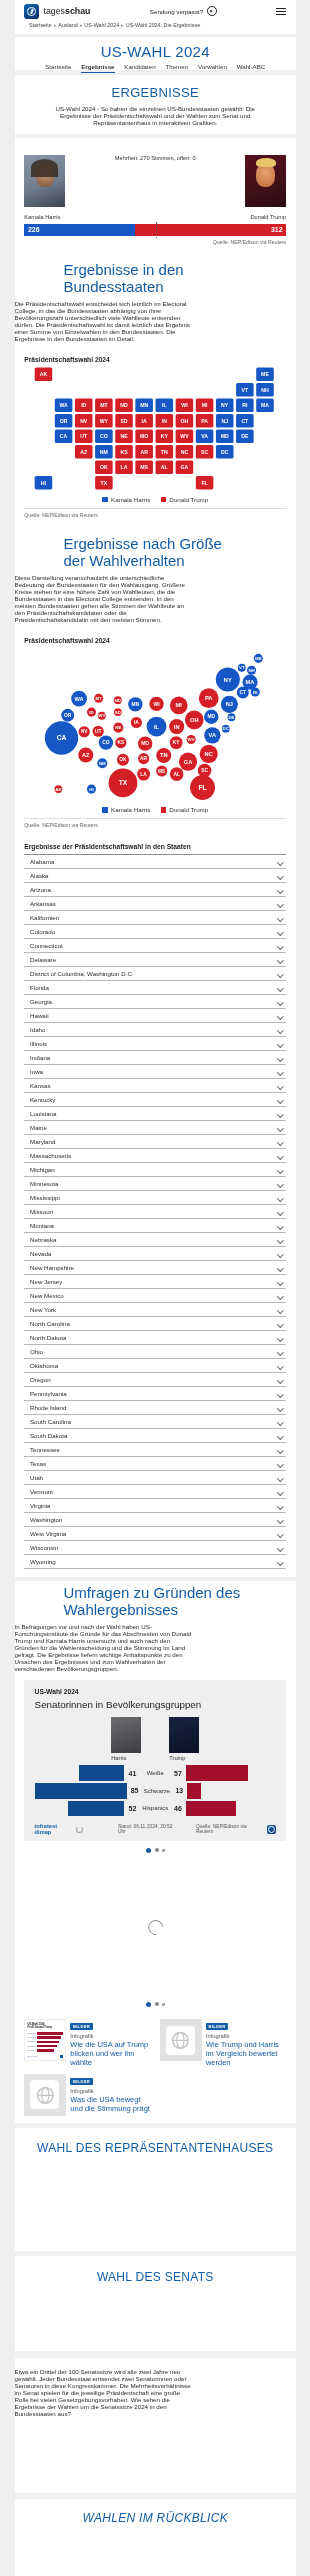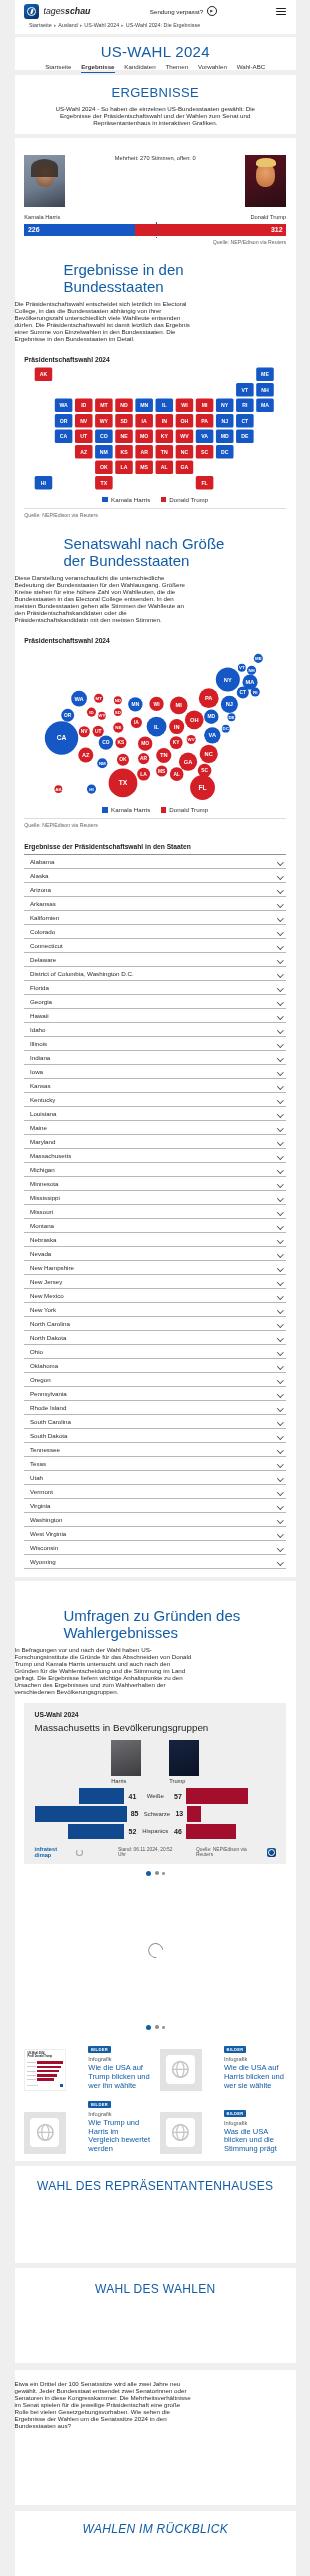--- a/index.html
+++ b/index.html
@@ -3,21 +3,21 @@
 <meta charset="utf-8">
 <style>
   html,body{margin:0;padding:0;}
   body{width:310px;background:#efefef;font-family:"Liberation Sans",sans-serif;color:#1d1d1d;}
   .card{margin:0 14px 4.1px 14.5px;background:#fff;box-sizing:border-box;}
   
   .topbar{display:flex;align-items:center;padding:4.1px 9.8px 1px 9.8px;}
   .ts-logo{width:14.5px;height:14.5px;border-radius:3.1px;background:linear-gradient(145deg,#1266b4,#092f66);display:flex;align-items:center;justify-content:center;flex:0 0 auto;}
   .ts-logo .ring{width:8.8px;height:8.8px;border:1.3px solid #fff;border-radius:50%;box-sizing:border-box;position:relative;}
   .ts-logo .ring:after{content:"";position:absolute;left:2.6px;top:1px;width:1.6px;height:4.7px;background:#fff;transform:rotate(18deg);}
-  .ts-word{font-size:8.8px;margin-left:4.7px;color:#1d1d1d;font-style:italic;}
+  .ts-word{font-size:8.8px;margin-left:4.7px;color:#1d1d1d;}
   .ts-word b{font-weight:700;}
   .watch{flex:1;text-align:center;font-size:6.2px;color:#1d1d1d;display:flex;align-items:center;justify-content:center;gap:3.6px;}
   .play{width:7.8px;height:7.8px;border:0.8px solid #1d1d1d;border-radius:50%;display:inline-flex;align-items:center;justify-content:center;font-size:3.6px;color:#1d1d1d;}
   .burger{width:10.3px;height:6.7px;display:flex;flex-direction:column;justify-content:space-between;cursor:pointer;}
   .burger span{height:1px;background:#1d1d1d;border-radius:0.5px;}
   .crumbs{padding:2.6px 9.8px 4.1px 14.5px;font-size:5.4px;color:#444;}
   .crumbs .sep{color:#888;margin:0 2.1px;font-size:4.7px;}
   
   .hero{padding:5.2px 0 0 0;height:33px;}
   .hero h1{margin:0;text-align:center;color:#135da6;font-size:15px;font-weight:400;letter-spacing:0.3px;}
@@ -79,21 +79,21 @@
   .ard-sq{width:9.3px;height:9.3px;border-radius:2.1px;background:linear-gradient(145deg,#1266b4,#092f66);margin-left:auto;display:flex;align-items:center;justify-content:center;}
   .ard-sq i{width:5.2px;height:5.2px;border:0.8px solid #fff;border-radius:50%;display:block;}
   .dots{display:flex;align-items:center;gap:3.6px;justify-content:center;margin-top:6.2px;}
   .dots .d1{width:5.2px;height:5.2px;border-radius:50%;background:#135da6;}
   .dots .d2{width:4.1px;height:4.1px;border-radius:50%;background:#8a8a8a;}
   .dots .d3{width:2.6px;height:2.6px;border-radius:50%;background:#9a9a9a;}
   .spin-wrap{height:149px;display:flex;align-items:center;justify-content:center;}
   .spinner{width:13.4px;height:13.4px;border:1.6px solid #8f8f8f;border-right-color:transparent;border-radius:50%;transform:rotate(40deg);}
   
   .tgrid{display:grid;grid-template-columns:1fr 1fr;gap:6.7px 9.3px;margin:12.4px 9.8px 0 9.8px;padding-bottom:7.2px;}
-  .teaser{display:flex;gap:22px;cursor:pointer;align-items:flex-end;}
+  .teaser{display:flex;gap:4px;cursor:pointer;}
   .thumb{width:42px;height:42px;flex:0 0 auto;background:#e2e2e2;position:relative;}
   .thumb.chart{background:#fff;border:0.5px solid #eee;padding:2.6px 2.1px;box-sizing:border-box;}
   .mini-t{font-size:2.6px;font-weight:700;color:#222;line-height:3.1px;}
   .mini-bars{margin-top:3.1px;}
   .mini-row{display:flex;align-items:center;gap:1px;margin-top:1.6px;}
   .mini-row .ml{width:8.3px;height:1px;background:#cfcfcf;}
   .mini-row .mb{height:2.6px;background:#a40e2d;}
   .mini-foot{position:absolute;bottom:2.1px;left:2.1px;right:2.1px;display:flex;justify-content:space-between;align-items:center;}
   .mini-foot .fl{width:10.3px;height:1px;background:#cfd6ea;}
   .mini-foot .fb{width:3.1px;height:3.1px;background:#135da6;}
@@ -382,21 +382,21 @@
         <text x="154" y="110" text-anchor="middle" fill="#fff" font-size="10" font-weight="bold">WY</text>
       </g>
     </svg>
   <div class="legend">
     <span><span class="sw" id="sw1" style="background: rgb(21, 87, 196);"></span><span>Kamala Harris</span></span>
     <span><span class="sw" id="sw2" style="background: rgb(213, 31, 38);"></span><span>Donald Trump</span></span>
   </div>
   <hr class="th">
     <div class="src-l">Quelle: NEP/Edison via Reuters</div>
 
-  <h3 class="h-sub indent" style="margin-top:17.6px;">Senatswahl nach Größe der Bundesstaaten</h3>
+  <h3 class="h-sub indent" style="margin-top:17.6px;">Ergebnisse nach Größe der Wahlverhalten</h3>
   <p class="body indent">Diese Darstellung veranschaulicht die unterschiedliche Bedeutung der Bundesstaaten für den Wahlausgang. Größere Kreise stehen für eine höhere Zahl von Wahlleuten, die die Bundesstaaten in das Electoral College entsenden. In den meisten Bundesstaaten gehen alle Stimmen der Wahlleute an den Präsidentschaftskandidaten oder die Präsidentschaftskandidatin mit den meisten Stimmen.</p>
 
   <div class="chart-label">Präsidentschaftswahl 2024</div>
   <svg id="bubblemap" width="262" height="156" viewBox="0 0 506 302" style="display:block;margin:2.1px auto 0 auto;">
       <g>
         <circle cx="72" cy="178" r="32.333264604737955" fill="#1557c4"></circle>
         <text x="72" y="182.55" text-anchor="middle" fill="#fff" font-size="13" font-weight="bold">CA</text>
       </g>
       <g>
         <circle cx="191" cy="265" r="27.828043409481744" fill="#d51f26"></circle>
@@ -809,27 +809,27 @@
         <span class="chev"></span>
       </div>
       <div class="acc-row">
         <span class="lbl">Wyoming</span>
         <span class="chev"></span>
       </div>
     </div>
   <div style="height:7.2px;"></div>
 </div>
 
-<div class="card" style="padding-top:26px;">
+<div class="card" style="padding-top:3px;">
   <h3 class="h-sub indent">Umfragen zu Gründen des Wahlergebnisses</h3>
   <p class="body indent">In Befragungen vor und nach der Wahl haben US-Forschungsinstitute die Gründe für das Abschneiden von Donald Trump und Kamala Harris untersucht und auch nach den Gründen für die Wahlentscheidung und die Stimmung im Land gefragt. Die Ergebnisse liefern wichtige Anhaltspunkte zu den Ursachen des Ergebnisses und zum Wahlverhalten der verschiedenen Bevölkerungsgruppen.</p>
 
   <div class="panel">
     <div class="brand">US-Wahl 2024</div>
-    <div class="title">Massachusetts in Bevölkerungsgruppen</div>
+    <div class="title">Senatorinnen in Bevölkerungsgruppen</div>
     <div class="pphotos">
       <div>
           <div class="pp h"></div>
           <div class="ppname">Harris</div>
         </div>
       <div>
           <div class="pp t"></div>
           <div class="ppname">Trump</div>
         </div>
     </div>
@@ -933,55 +933,43 @@
       <div class="teaser">
         <div class="thumb">
           <div class="globe">
             <svg width="20.7" height="20.7" viewBox="0 0 40 40">
               <circle cx="20" cy="20" r="15" fill="none" stroke="#c6c6c6" stroke-width="3"></circle>
               <ellipse cx="20" cy="20" rx="7" ry="15" fill="none" stroke="#c6c6c6" stroke-width="2.5"></ellipse>
               <line x1="5" y1="20" x2="35" y2="20" stroke="#c6c6c6" stroke-width="2.5"></line>
             </svg>
           </div>
         </div>
-        <div class="tmeta"><span class="badge">BILDER</span><div class="kicker">Infografik</div><div class="ttitle">Wie die USA auf Harris blicken und wer sie wählte</div></div>
+        <div class="tmeta"><span class="badge">BILDER</span><div class="kicker">Infografik</div><div class="ttitle">Wie Trump und Harris im Vergleich bewertet werden</div></div>
       </div>
       <div class="teaser">
         <div class="thumb">
           <div class="globe">
             <svg width="20.7" height="20.7" viewBox="0 0 40 40">
               <circle cx="20" cy="20" r="15" fill="none" stroke="#c6c6c6" stroke-width="3"></circle>
               <ellipse cx="20" cy="20" rx="7" ry="15" fill="none" stroke="#c6c6c6" stroke-width="2.5"></ellipse>
               <line x1="5" y1="20" x2="35" y2="20" stroke="#c6c6c6" stroke-width="2.5"></line>
             </svg>
           </div>
         </div>
-        <div class="tmeta"><span class="badge">BILDER</span><div class="kicker">Infografik</div><div class="ttitle">Wie Trump und Harris im Vergleich bewertet werden</div></div>
-      </div>
-      <div class="teaser">
-        <div class="thumb">
-          <div class="globe">
-            <svg width="20.7" height="20.7" viewBox="0 0 40 40">
-              <circle cx="20" cy="20" r="15" fill="none" stroke="#c6c6c6" stroke-width="3"></circle>
-              <ellipse cx="20" cy="20" rx="7" ry="15" fill="none" stroke="#c6c6c6" stroke-width="2.5"></ellipse>
-              <line x1="5" y1="20" x2="35" y2="20" stroke="#c6c6c6" stroke-width="2.5"></line>
-            </svg>
-          </div>
-        </div>
-        <div class="tmeta"><span class="badge">BILDER</span><div class="kicker">Infografik</div><div class="ttitle">Was die USA blicken und die Stimmung prägt</div></div>
+        <div class="tmeta"><span class="badge">BILDER</span><div class="kicker">Infografik</div><div class="ttitle">Was die USA bewegt und die Stimmung prägt</div></div>
       </div>
     </div>
 </div>
 
-<div class="card sec-head-card" style="height:97px;margin-top:4.7px;">
+<div class="card sec-head-card" style="height:123px;margin-top:4.7px;">
   <h2 class="h-big" style="font-size:12px;">WAHL DES REPRÄSENTANTENHAUSES</h2>
 </div>
 
 <div class="card sec-head-card" style="height:95px;margin-top:5.2px;">
-  <h2 class="h-big" style="font-size:12px;">WAHL DES WAHLEN</h2>
+  <h2 class="h-big" style="font-size:12px;">WAHL DES SENATS</h2>
 </div>
 
 <div class="card sen" style="height:135px;margin-top:6.7px;">
   <p class="body indent">Etwa ein Drittel der 100 Senatssitze wird alle zwei Jahre neu gewählt. Jeder Bundesstaat entsendet zwei Senatorinnen oder Senatoren in diese Kongresskammer. Die Mehrheitsverhältnisse im Senat spielen für die jeweilige Präsidentschaft eine große Rolle bei vielen Gesetzgebungsvorhaben. Wie sehen die Ergebnisse der Wahlen um die Senatssitze 2024 in den Bundesstaaten aus?</p>
 </div>
 
 <div class="card sec-head-card" style="height:112px;margin-top:6.2px;padding-top:11.4px;font-style:italic;">
   <h2 class="h-big" style="font-size:12px;">WAHLEN IM RÜCKBLICK</h2>
 </div>
 

